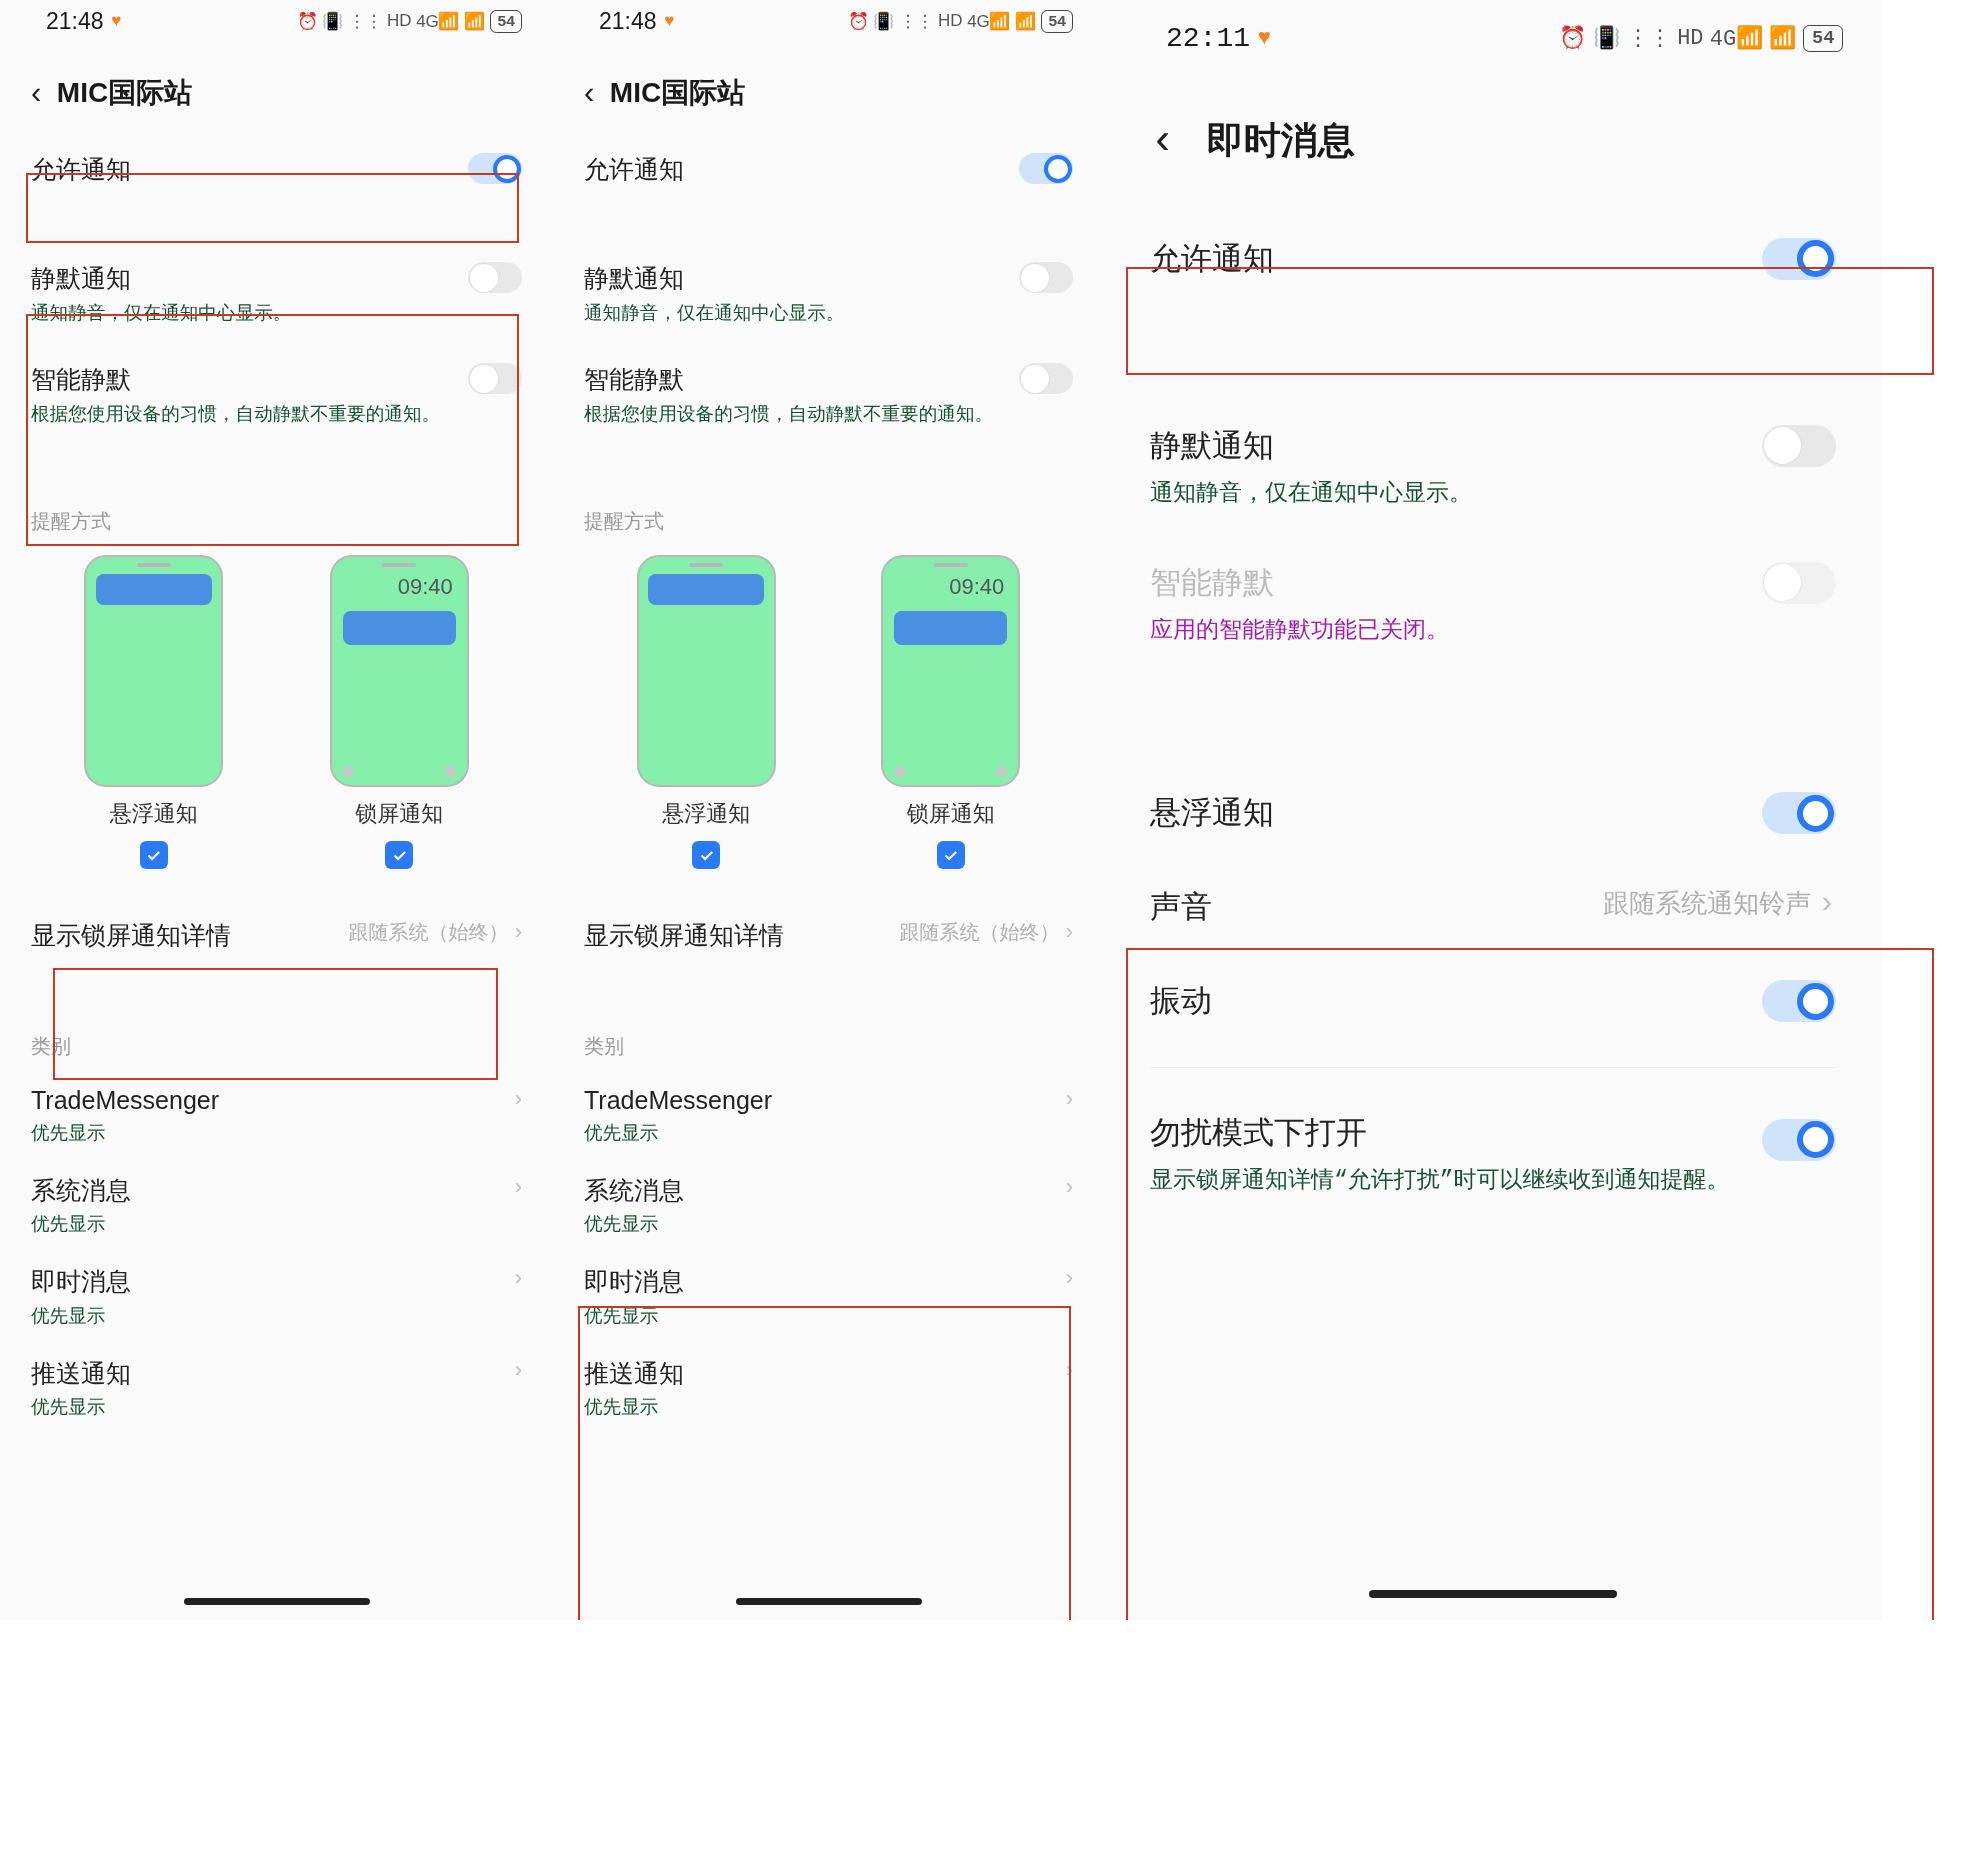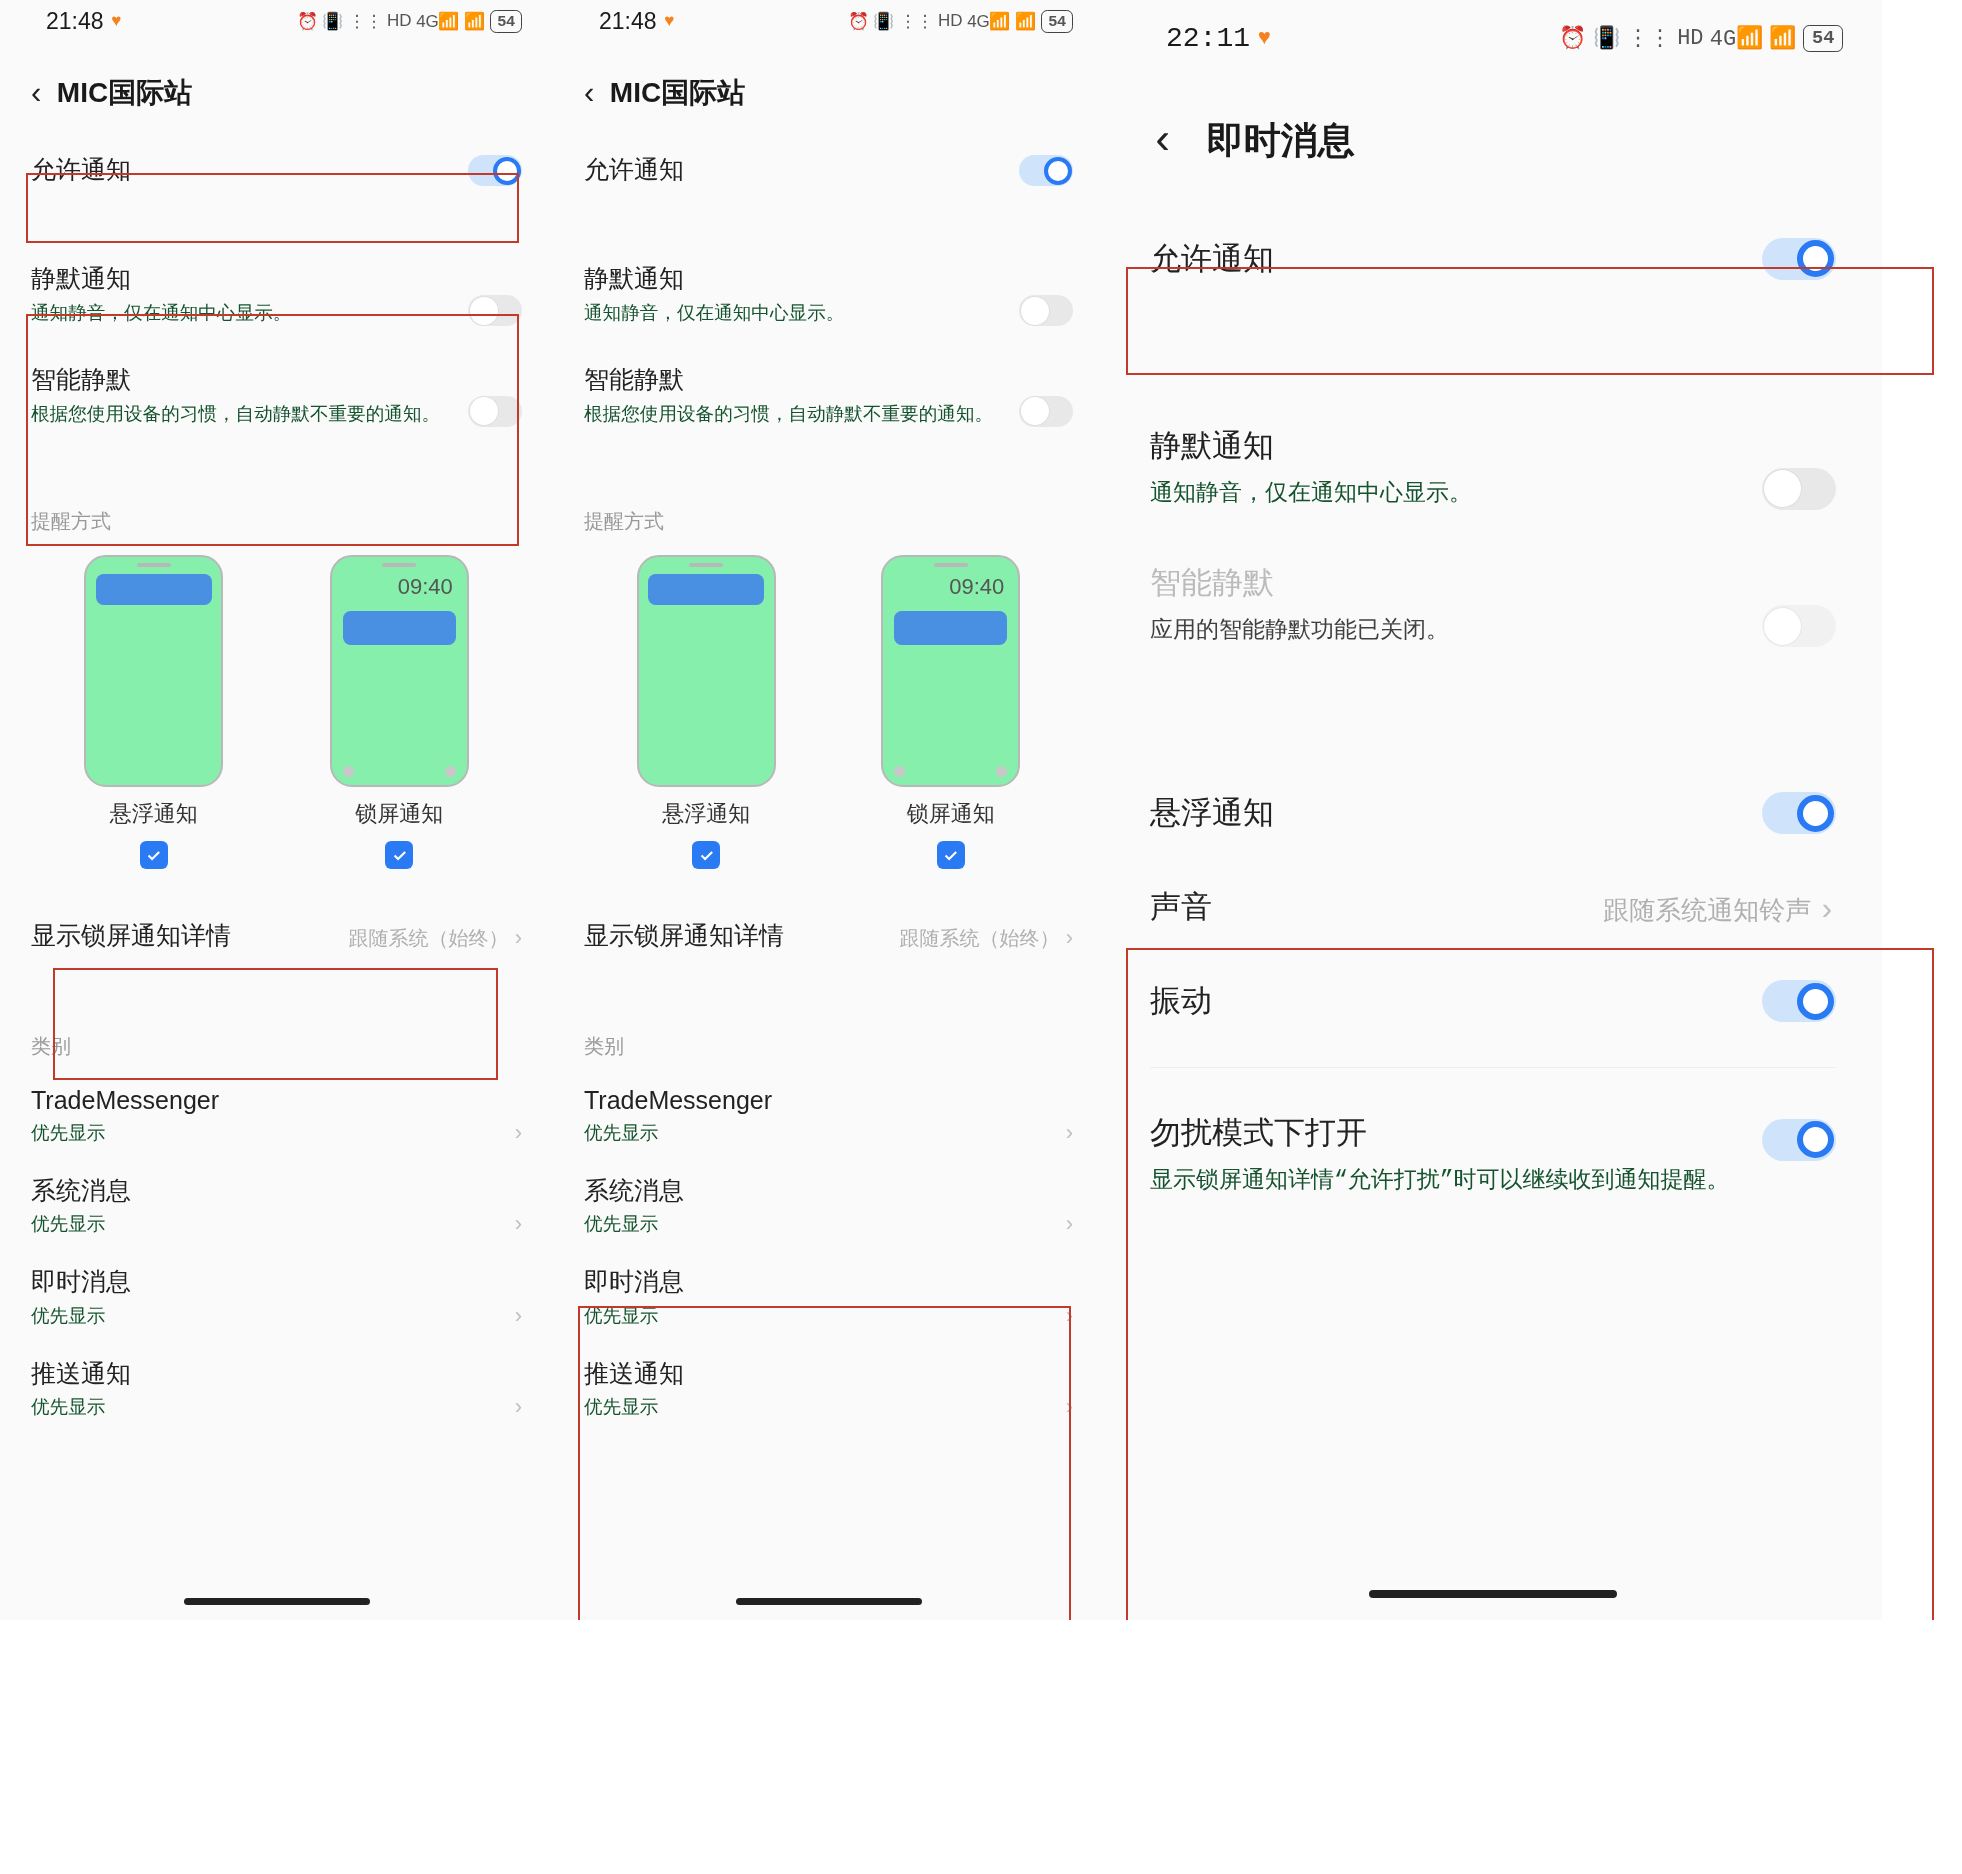--- a/index.html
+++ b/index.html
@@ -26,30 +26,30 @@
 
   
   .hdr { display: flex; align-items: center; gap: 15.5px; padding: 39px 31px 23px 31px; }
   .p3 .hdr { padding: 62px 46px 46px 46px; gap: 31px; }
   .back { font-size: 31px; font-weight: 300; color: #222; }
   .p3 .back { font-size: 43px; }
   .hdr-title { font-size: 28px; font-weight: 600; }
   .p3 .hdr-title { font-size: 37px; }
 
   
-  .row { display: flex; align-items: flex-end; justify-content: space-between; padding: 18.6px 0; }
+  .row { display: flex; align-items: flex-start; justify-content: space-between; padding: 18.6px 0; }
   .p3 .row { padding: 26px 0; }
   .row.tight { padding: 14px 0; }
   .row-main { flex: 1; }
   .row-title { font-size: 25px; font-weight: 500; color: #222; }
   .p3 .row-title { font-size: 31px; }
   .row-title.disabled { color: #bbb; }
   .row-sub { font-size: 18.6px; color: #14532d; margin-top: 4.6px; line-height: 1.4; }
   .p3 .row-sub { font-size: 23px; margin-top: 11px; }
-  .row-sub.disabled { color: #404040; }
+  .row-sub.disabled { color: #a21caf; }
   .section-title { font-size: 20px; color: #9a9a9a; padding: 23px 0 12.4px 0; }
   .row-val { font-size: 20px; color: #b0b0b0; display: flex; align-items: center; gap: 6.2px; }
   .p3 .row-val { font-size: 26px; }
   .chev { color: #c0c0c0; font-size: 22px; }
   .p3 .chev { font-size: 31px; }
 
   
   .toggle { position: relative; width: 54px; height: 31px; border-radius: 31px; }
   .toggle.on { background: #cfe4fb; }
   .toggle.off { background: #e8e8e8; }

